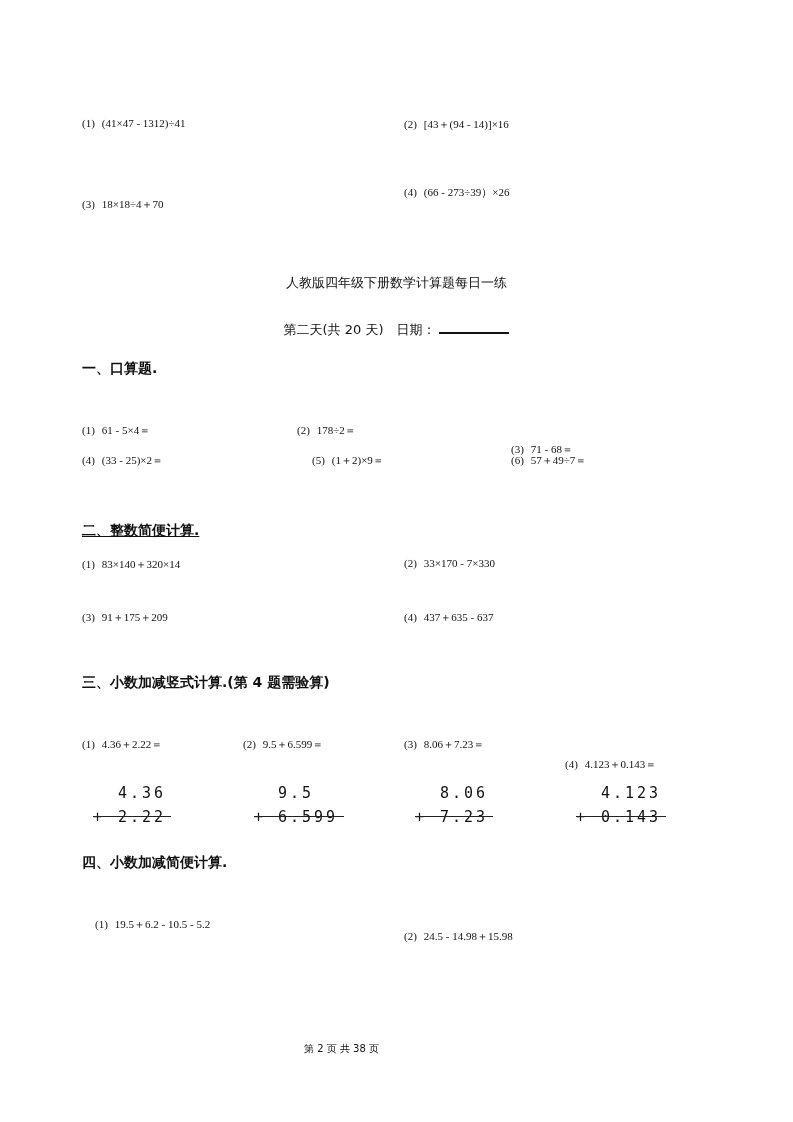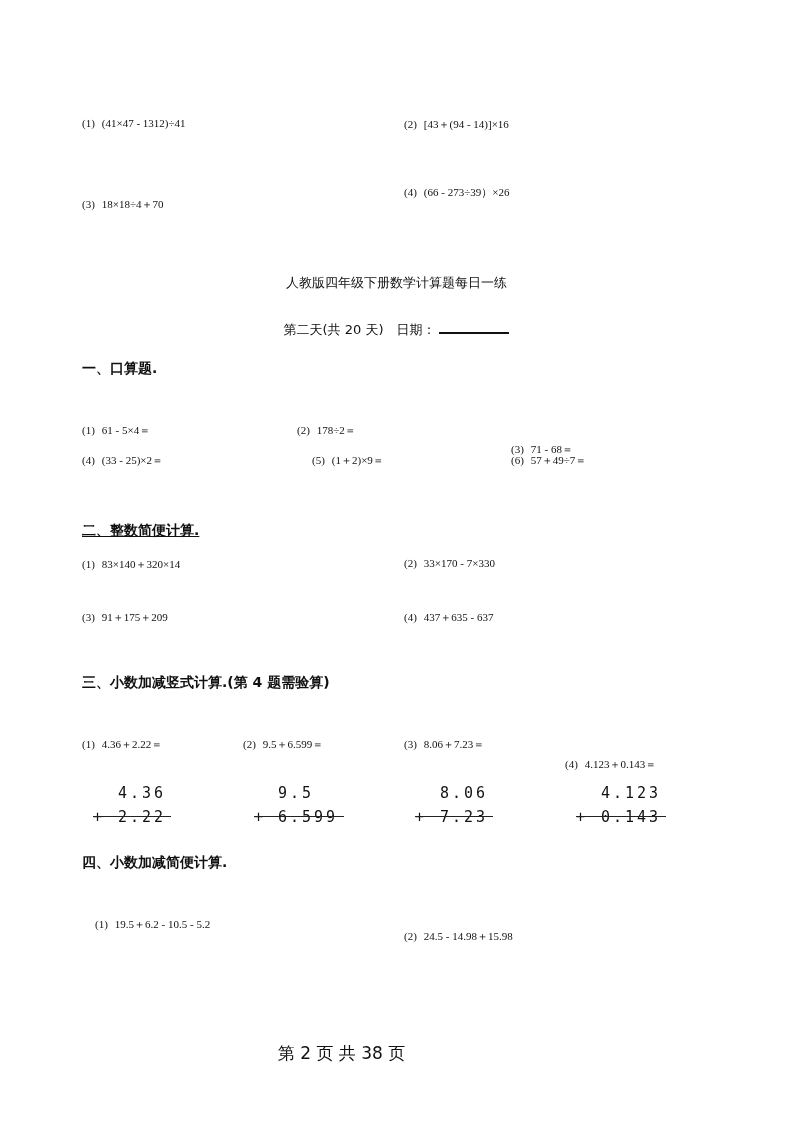--- a/index.html
+++ b/index.html
@@ -3,21 +3,21 @@
 <meta charset="utf-8">
 <style>
   html, body { margin:0; padding:0; background:#ffffff; }
   body { width:793px; height:1122px; position:relative; overflow:hidden;
          font-family:"Liberation Serif", "DejaVu Serif", serif; color:#111; }
   .abs { position:absolute; white-space:nowrap; }
   .prob { font-size:11px; }
   .prob .num { margin-right:7px; }
   .title { font-family:"DejaVu Sans", "Liberation Sans", sans-serif; font-weight:normal; font-size:13px; }
   .sec { font-family:"DejaVu Sans", "Liberation Sans", sans-serif; font-weight:bold; font-size:14px; }
-  .footer { font-family:"DejaVu Sans", "Liberation Sans", sans-serif; font-size:17px; }
+  .footer { font-family:"DejaVu Sans", "Liberation Sans", sans-serif; font-size:10px; }
   .vert { font-family:"DejaVu Sans Mono", "Liberation Mono", monospace; font-size:15px; letter-spacing:3px;margin-top:13px; }
   .vline { position:absolute; height:1px; background:#222; }
   .date-blank { display:inline-block; width:70px; border-bottom:2px solid #111; height:16px; vertical-align:baseline; margin-left:4px; }
 </style>
 </head>
 <body>
 
 <div class="abs prob" style="left:82px;top:117px;">
   <span class="num">(1)</span><span>(41×47 - 1312)÷41</span>
 </div>

